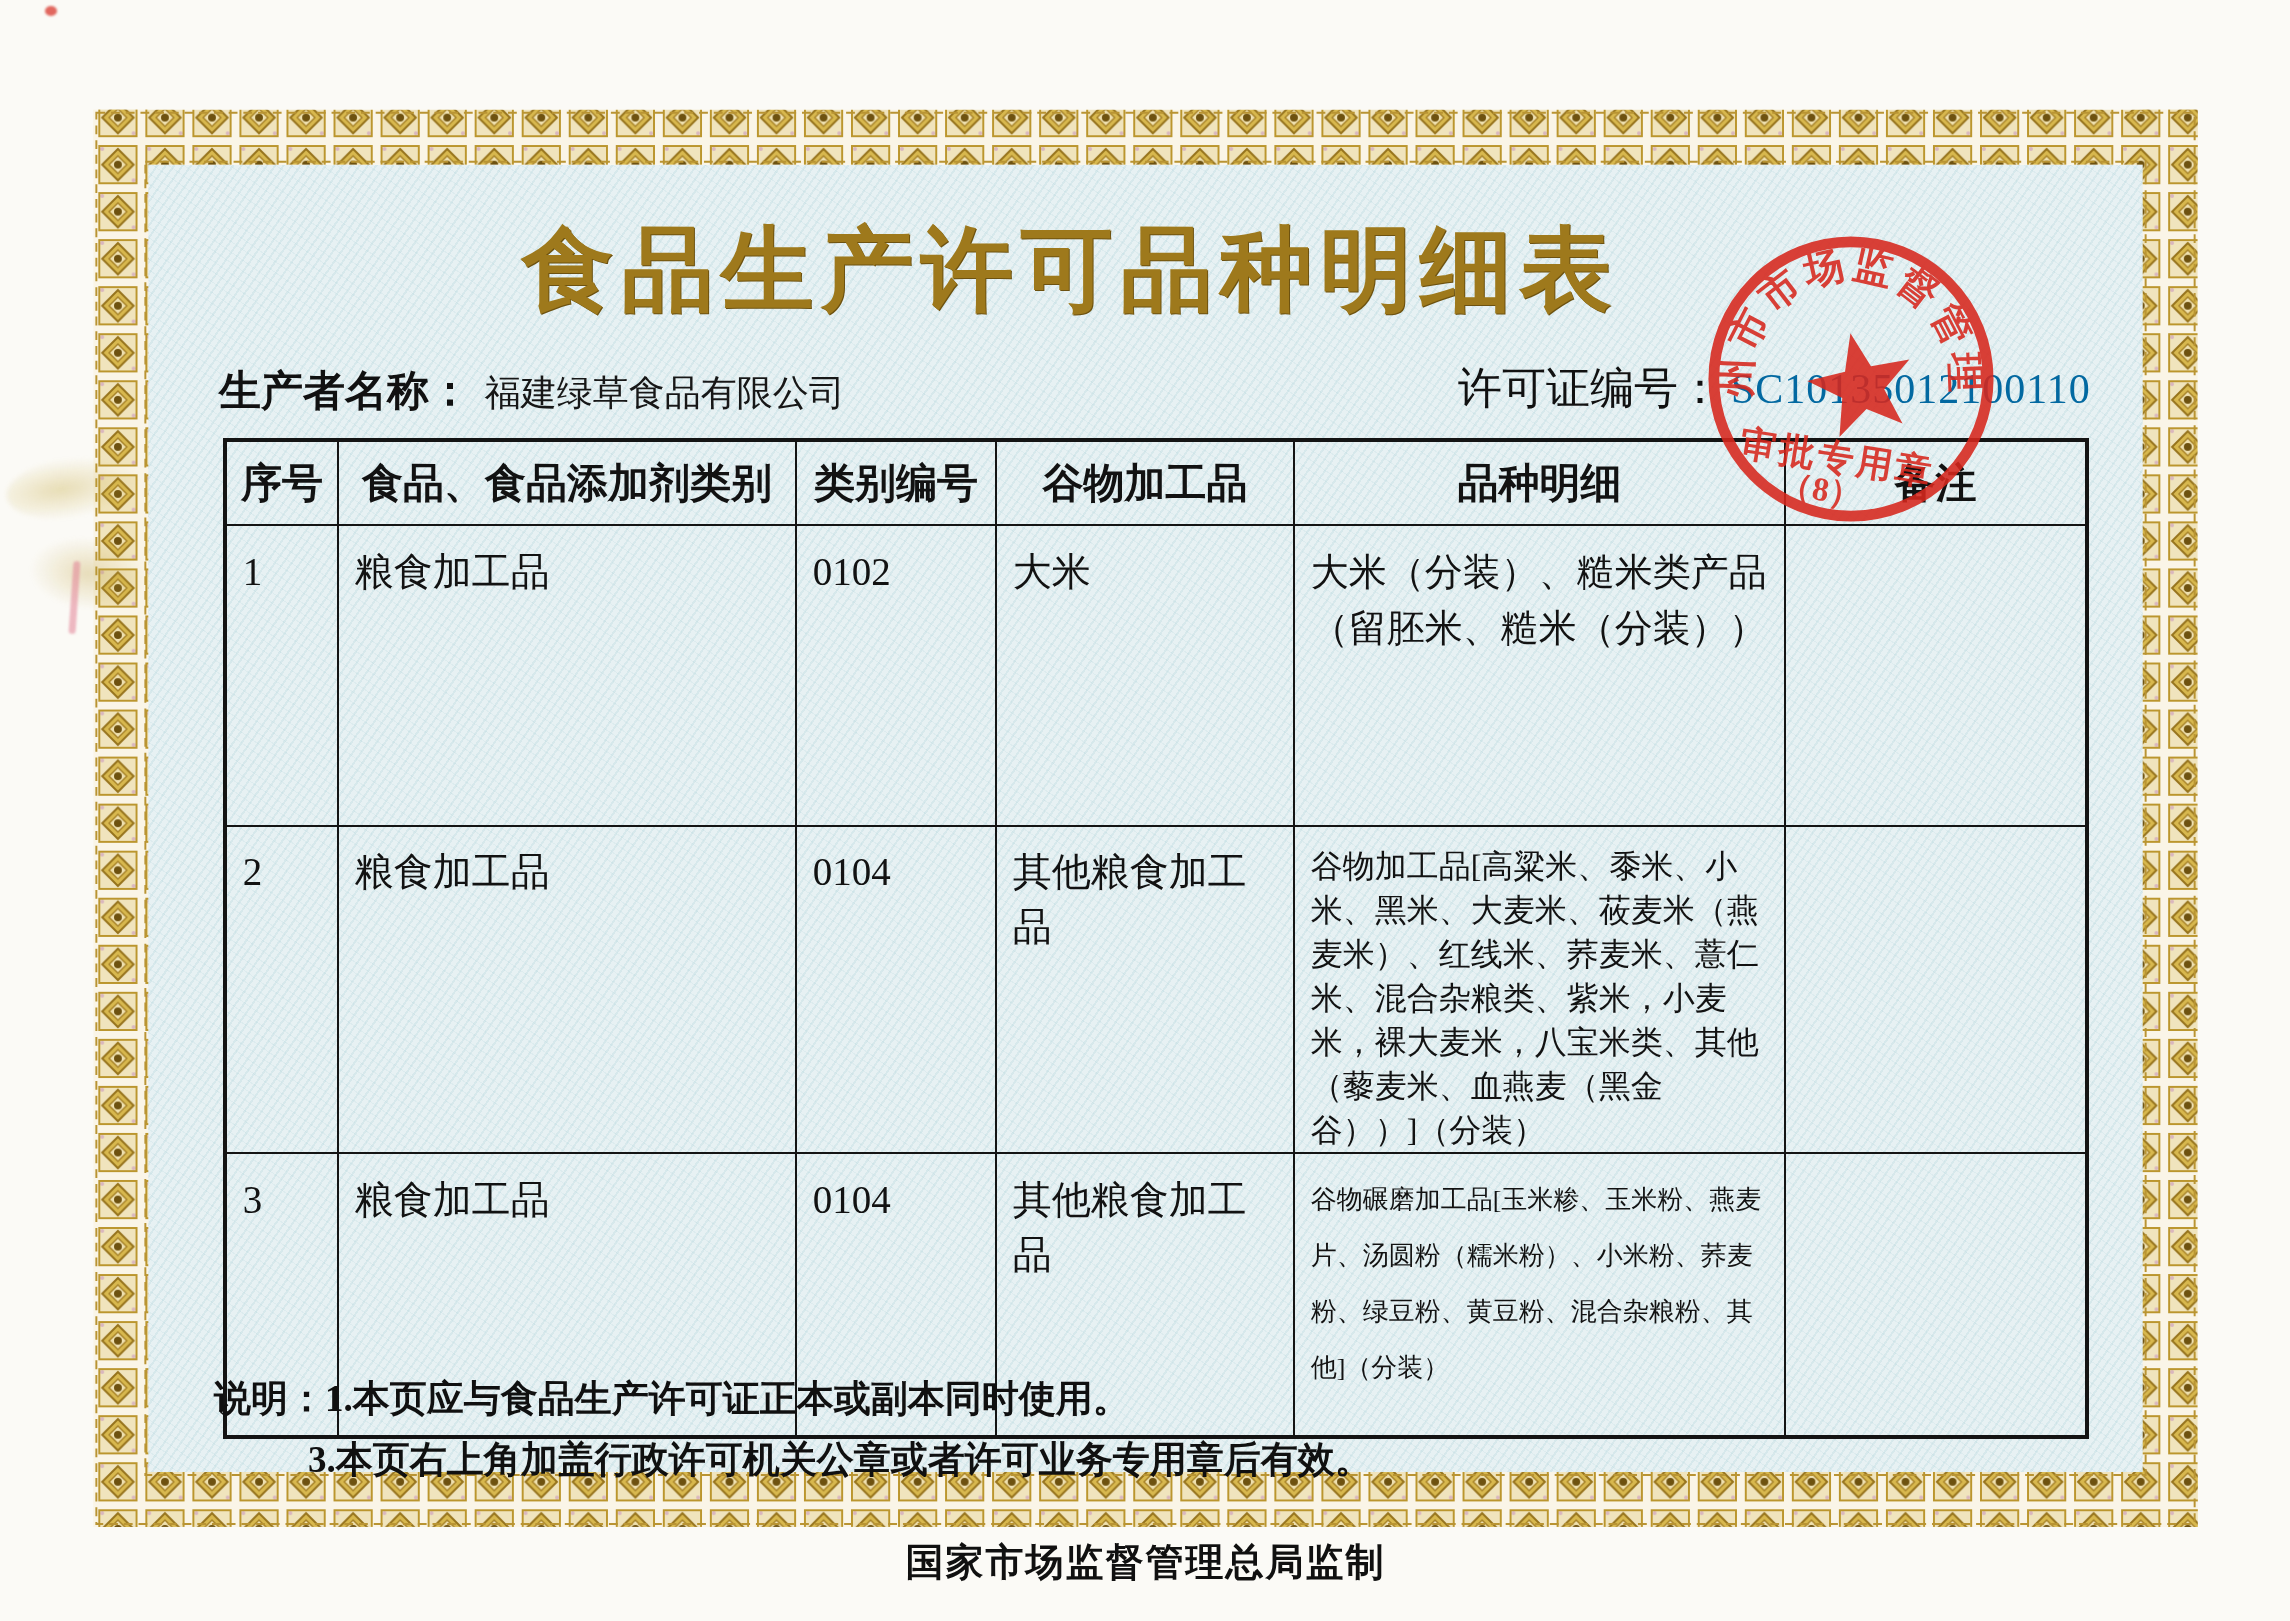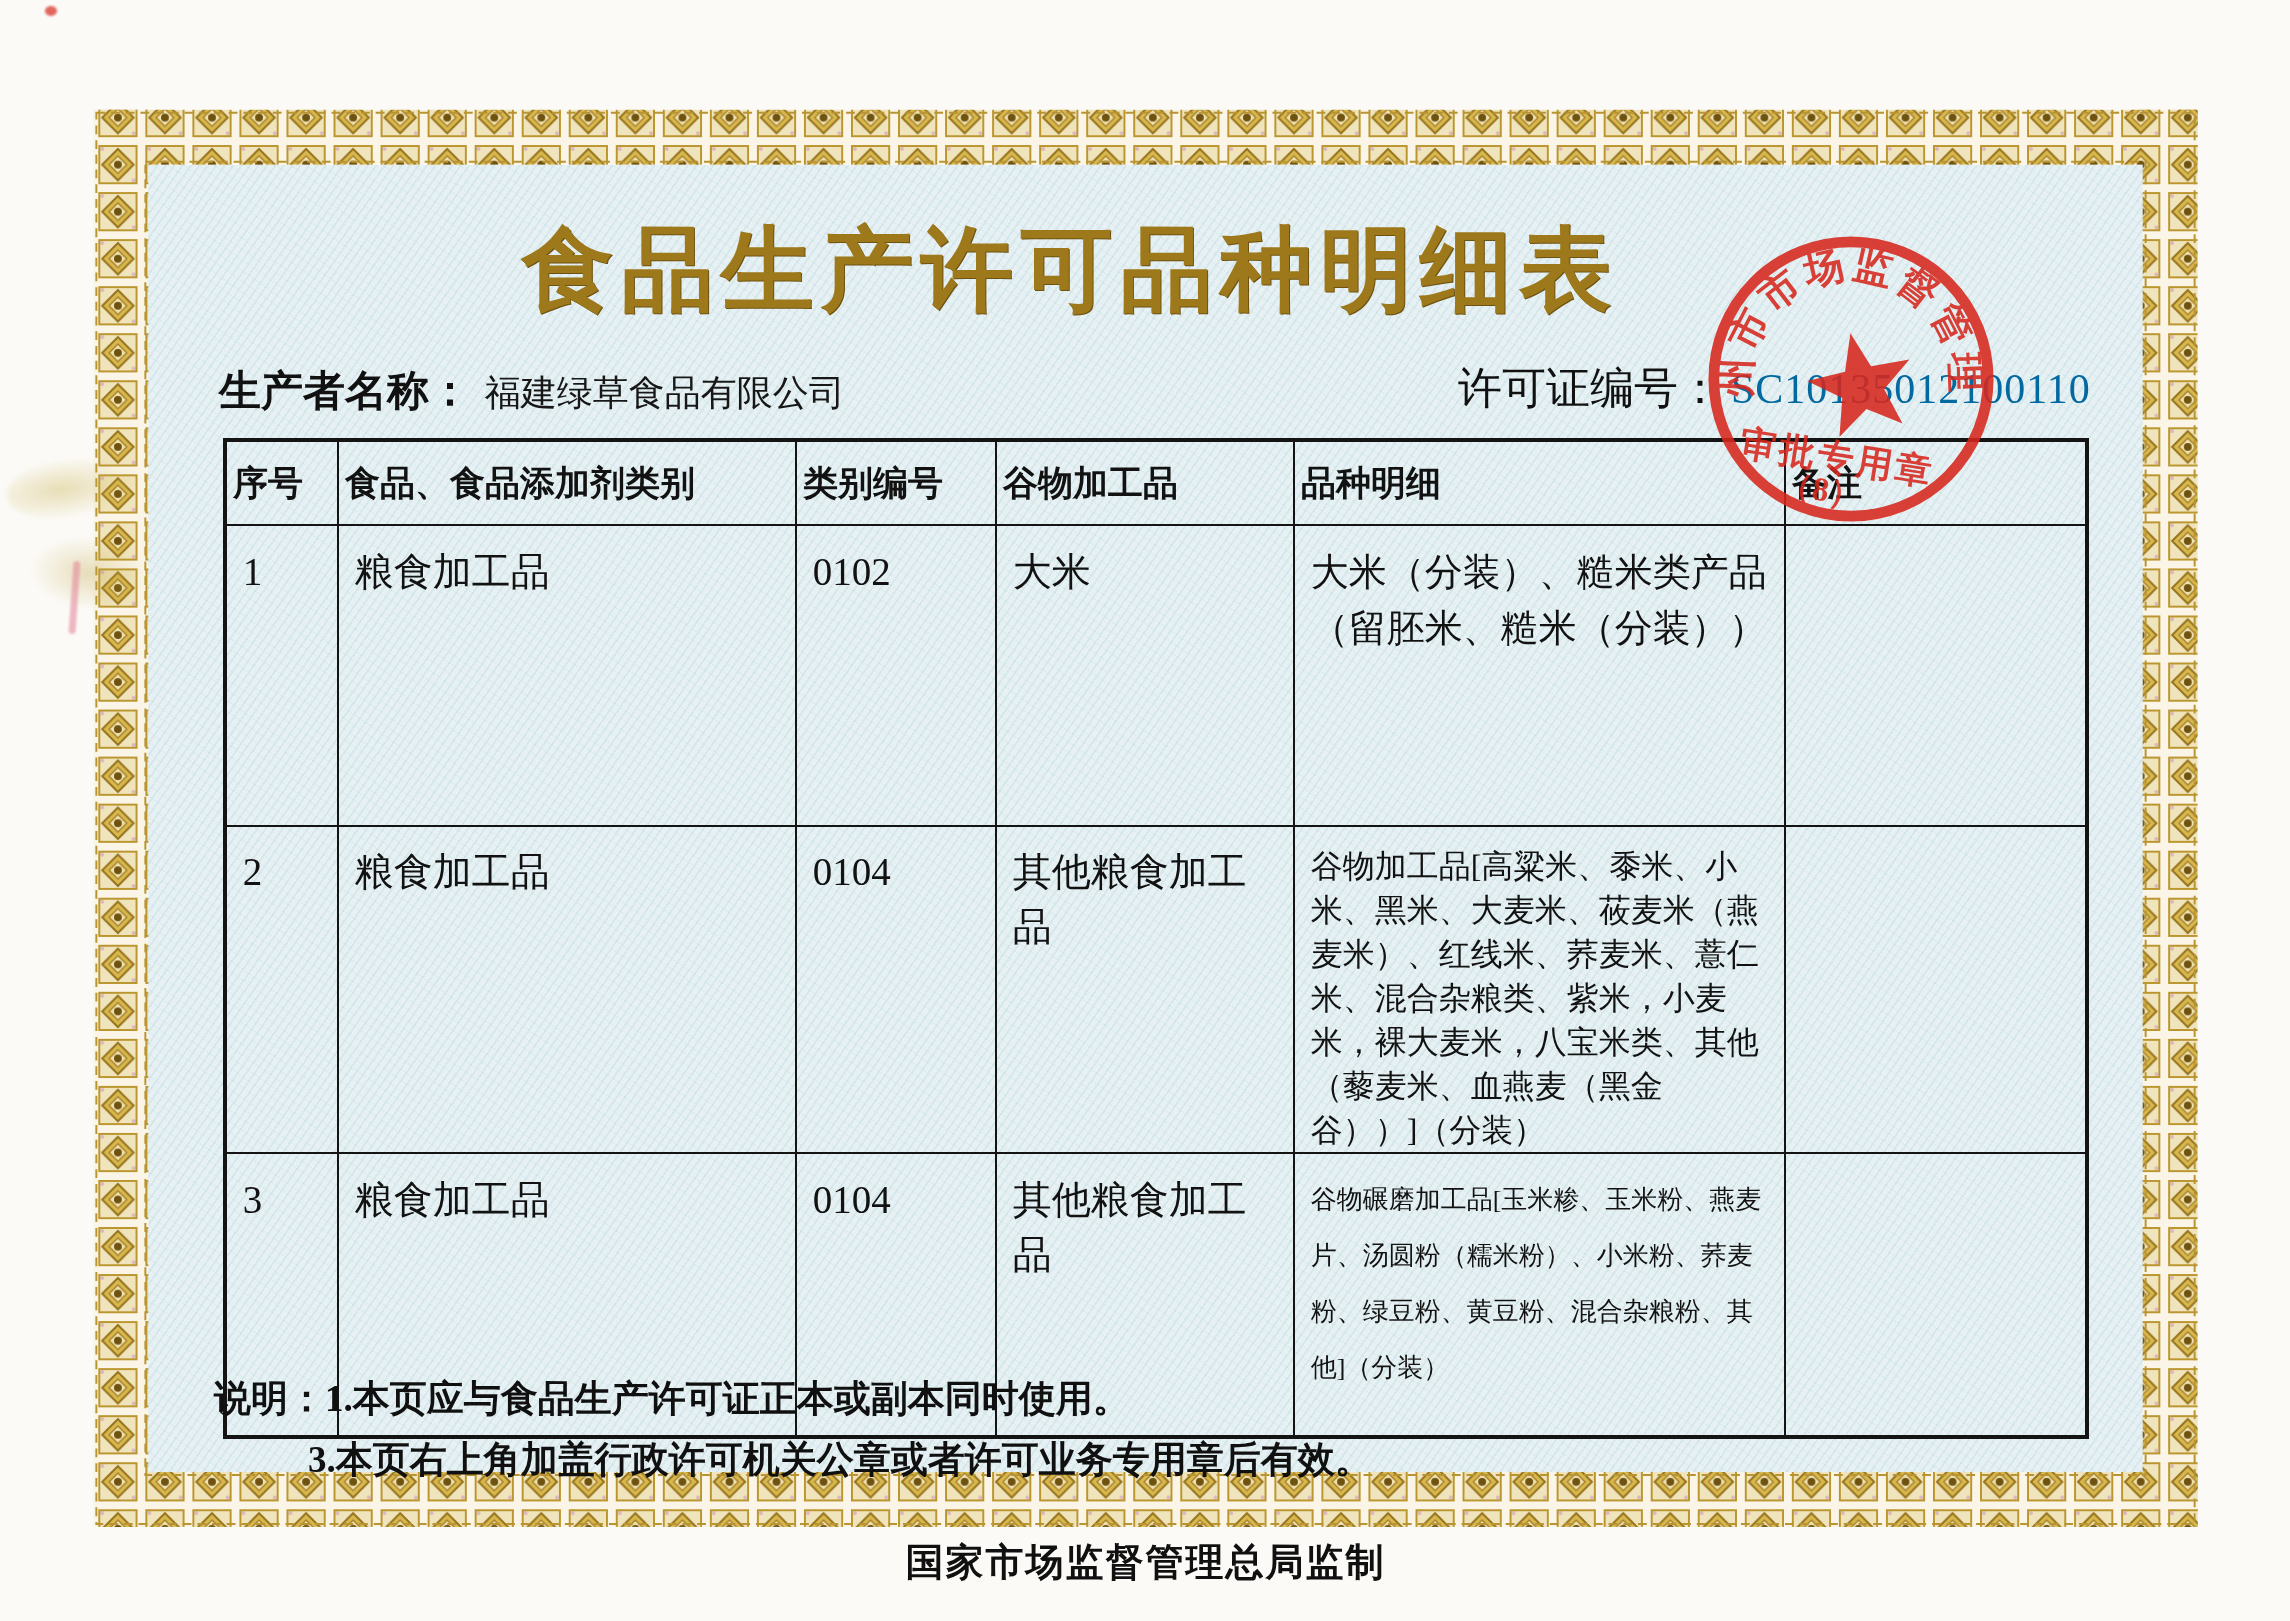--- a/index.html
+++ b/index.html
@@ -38,21 +38,21 @@
     position:absolute;left:223px;top:438px;
     width:1861px;border-collapse:collapse;table-layout:fixed;
   }
   table.main th, table.main td{
     border:2px solid #141414;
     color:#121212;
     overflow:hidden;
   }
   table.main{border:4.9px solid #141414;}
   table.main th{
-    font-size:35px;font-weight:bold;text-align:left;vertical-align:middle;
+    font-size:41px;font-weight:bold;text-align:center;vertical-align:middle;
     height:82px;padding:0 5.9px;font-family:Liberation Mono, monospace;
   }
   table.main td{
     vertical-align:top;text-align:left;
     padding:17.6px 15.7px 0 15.7px;
     font-size:39px;line-height:55px;
   }
   td.cell-no{padding-left:13.7px;font-size:37px;}
   td.cell-detail{padding:13.7px 17.6px 0 19.6px;}
   tr.r1 td{height:281px;}

